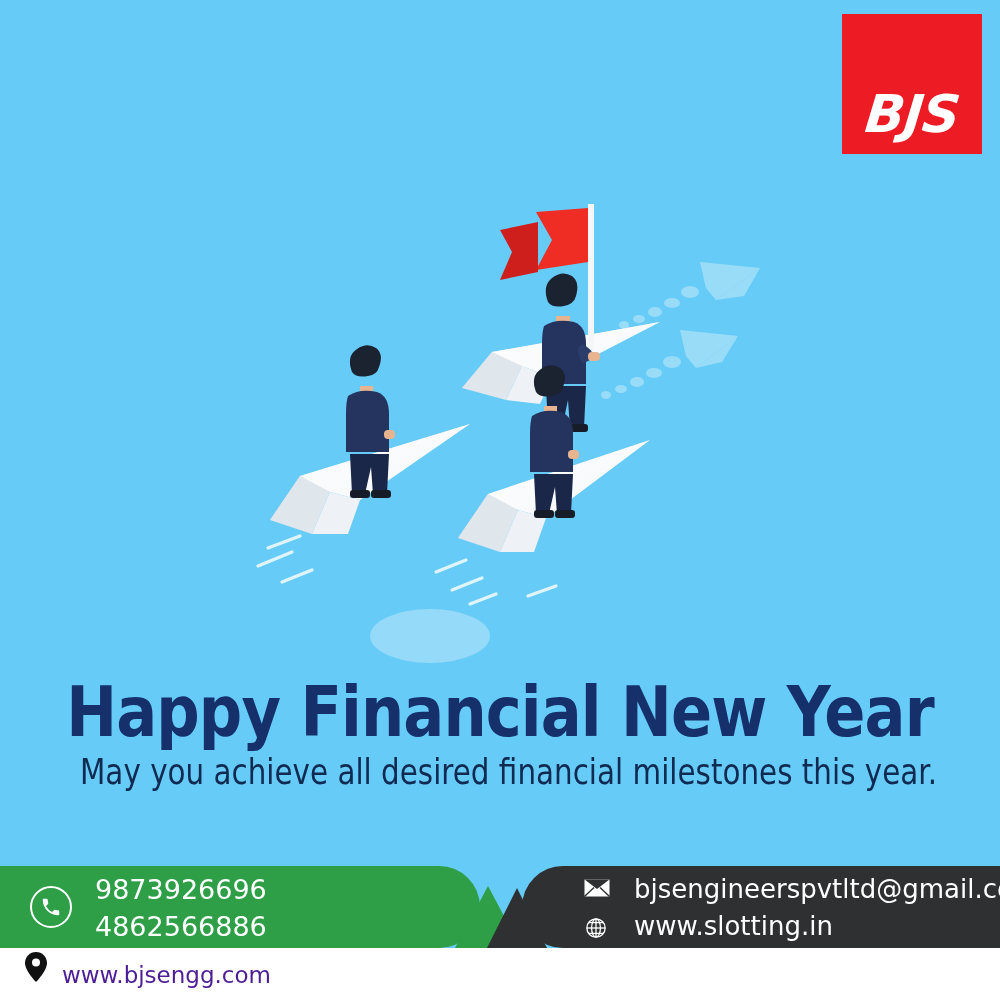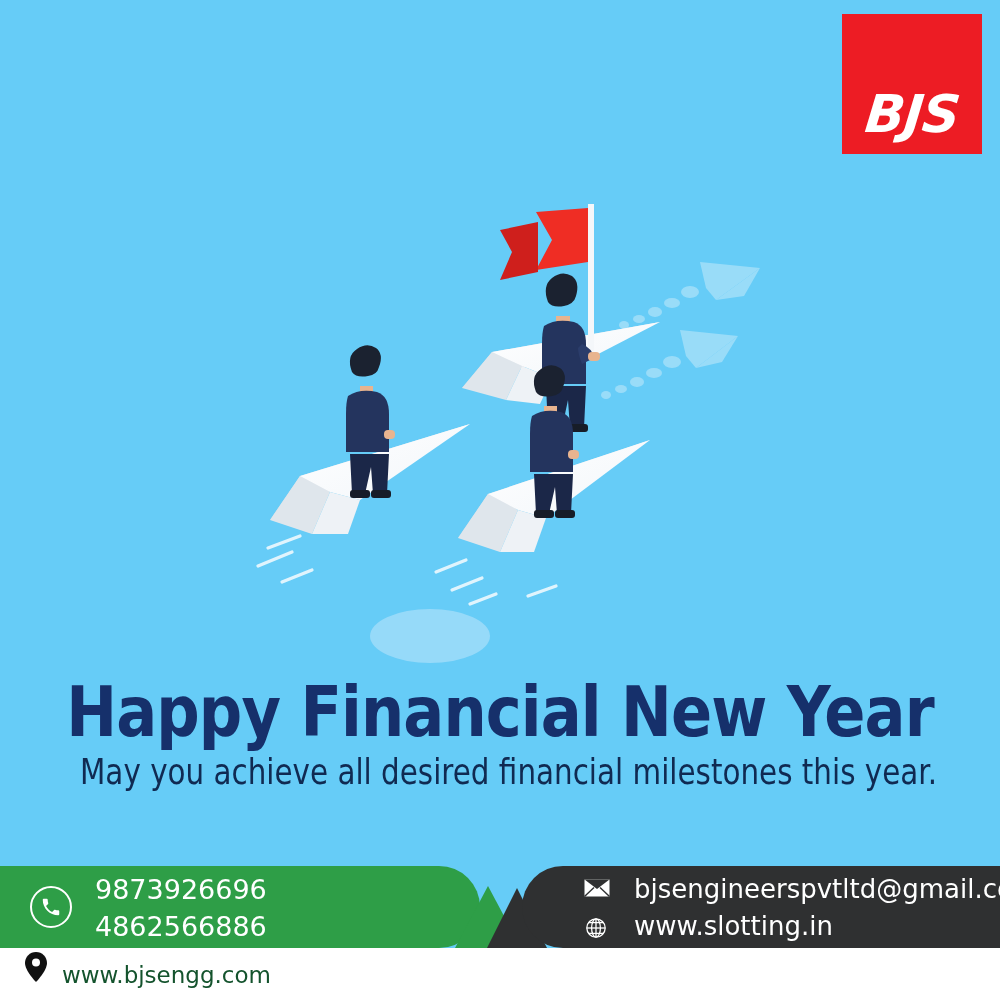--- a/index.html
+++ b/index.html
@@ -98,21 +98,21 @@
   .mail-icon { position:absolute; left:584px; top:13px; }
   .globe-icon { position:absolute; left:584px; top:50px; }
   .contact-lines {
     position:absolute; left:634px; top:5px;
     color:#ffffff; font-family:"DejaVu Sans", sans-serif; font-size:26px; line-height:37px;
   }
 
   .pin-icon { position:absolute; left:24px; top:952px; }
   .site-bottom {
     position:absolute; left:62px; top:962px;
-    color:#14532d; font-family:"DejaVu Sans", sans-serif; font-size:23px;
+    color:#4c1d95; font-family:"DejaVu Sans", sans-serif; font-size:23px;
   }
 </style>
 </head>
 <body>
 
 <div id="poster">
 
   <svg class="art" viewBox="0 0 1000 700" xmlns="http://www.w3.org/2000/svg">
     <defs>
       <linearGradient id="planeTop" x1="0" y1="0" x2="1" y2="1">

